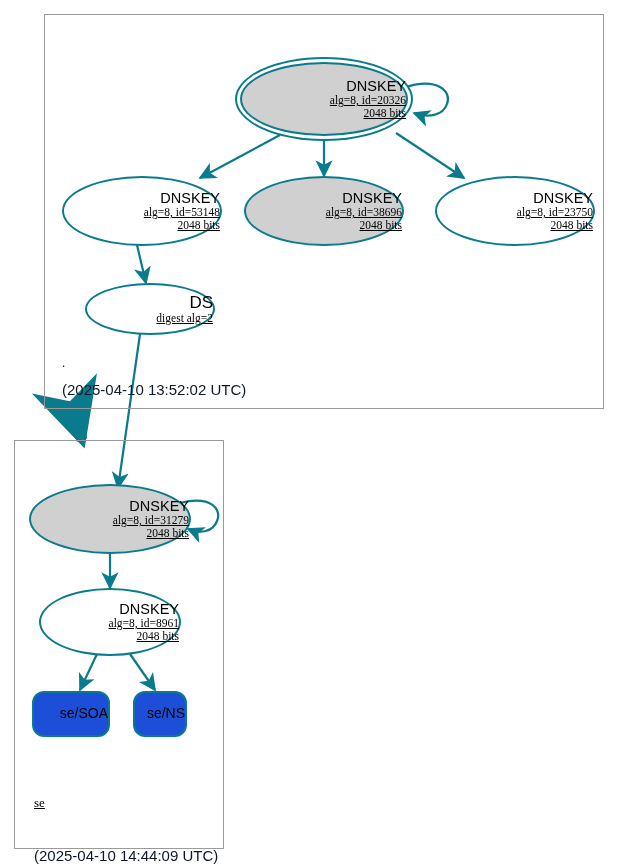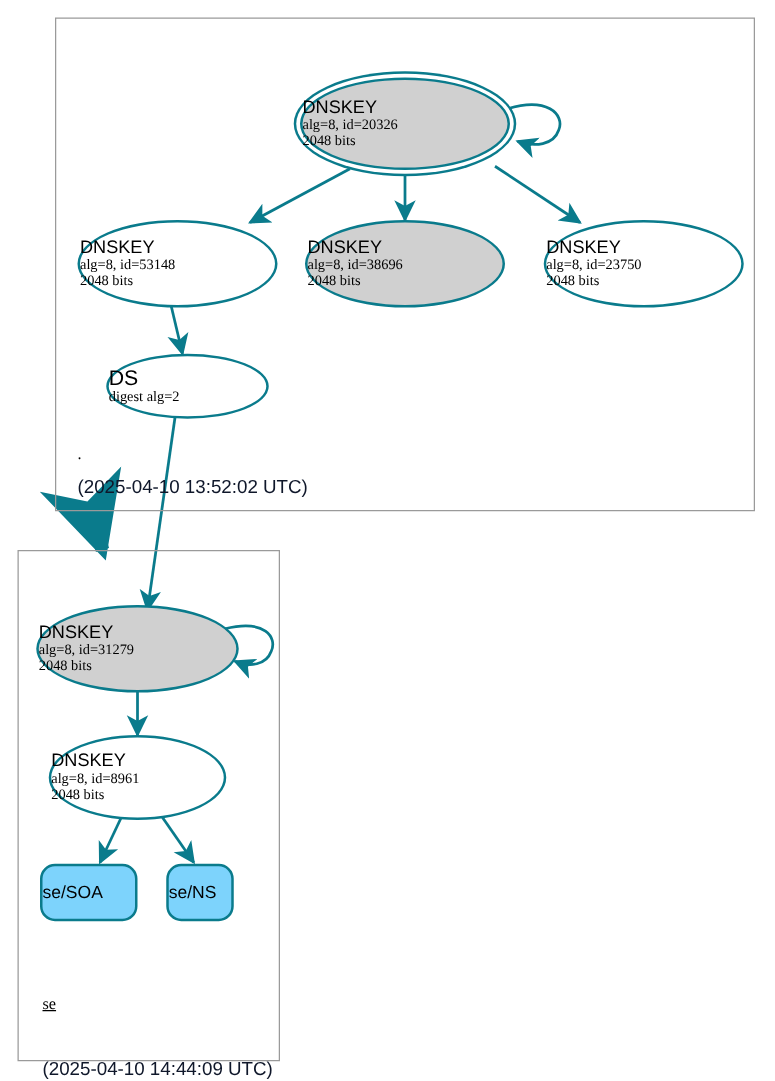--- a/index.html
+++ b/index.html
@@ -46,50 +46,51 @@
   #root-name { left: 62px; top: 355px; }
   #root-time { left: 62px; top: 381px; }
   #se-name   { left: 34px; top: 795px; text-decoration: underline; }
   #se-time   { left: 34px; top: 847px; }
 
   .node {
     position: absolute;
     box-sizing: border-box;
     display: flex;
     flex-direction: column;
-    align-items: flex-start;
+    align-items: flex-end;
     justify-content: center;
     text-align: center;
     line-height: 1.12;
     color: #000;
   }
   .ellipse {
     border: 2px solid #0a7b8c;
     border-radius: 50%;
   }
   .ellipse.anchor {
     box-shadow: 0 0 0 3px #ffffff, 0 0 0 5px #0a7b8c;
   }
   .fill-grey { background: #d0d0d0; }
   .fill-white { background: #ffffff; }
 
   .rrset {
     border: 2px solid #0a7b8c;
     border-radius: 12px;
-    background: #7dd3fc;
+    background: #1d4ed8;
     font-family: "Liberation Sans", sans-serif;
     font-size: 14px;
   }
   .n-title {
     font-family: "Liberation Sans", sans-serif;
     font-size: 14.5px;
   }
   .n-sub {
     font-family: "Liberation Serif", serif;
     font-size: 11.5px;
+    text-decoration: underline;
   }
   .n-ds-title {
     font-family: "Liberation Sans", sans-serif;
     font-size: 17px;
   }
 </style>
 </head>
 <body>
 
 <svg id="canvas" viewBox="0 0 620 865" xmlns="http://www.w3.org/2000/svg">

